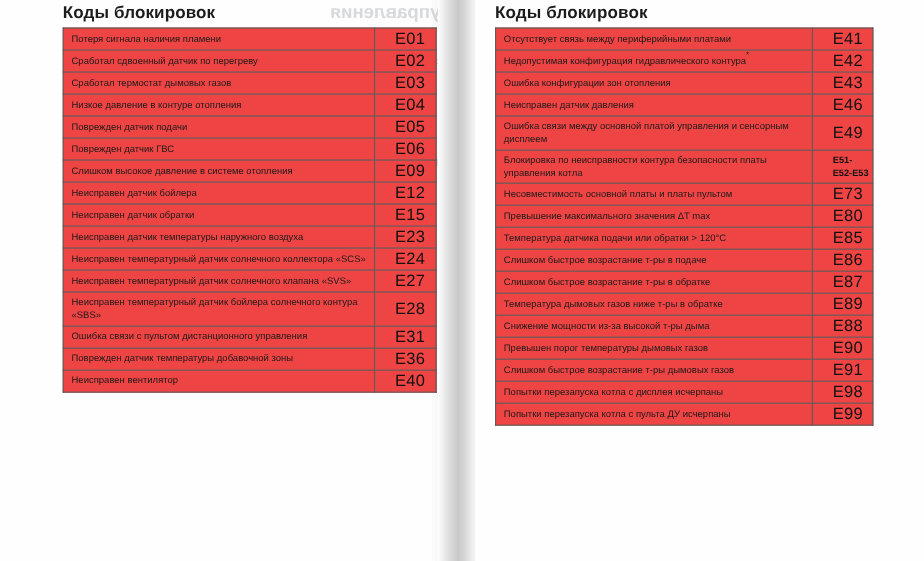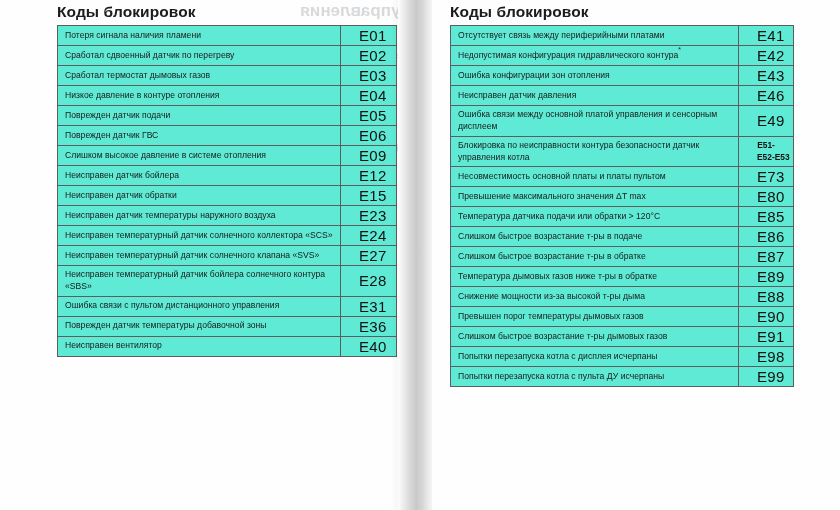--- a/index.html
+++ b/index.html
@@ -62,21 +62,21 @@
     white-space:nowrap;
   }
   .heading-left{ left:57px; top:3px; }
   .heading-right{ left:450px; top:3px; }
 
   
   .codes-table{
     position:absolute;
     border-collapse:collapse;
     table-layout:fixed;
-    background:#5eead4;
+    background:#ef4444;
   }
   .codes-table td{
     border:1px solid #5d5d5d;
     padding:0;
     vertical-align:middle;
   }
   .codes-table .desc{
     font-size:8.6px;
     color:#1a1a1a;
     line-height:1.38;
@@ -228,21 +228,21 @@
         </tr>
         <tr>
           <td class="desc">Неисправен датчик давления</td>
           <td class="code">E46</td>
         </tr>
         <tr>
           <td class="desc">Ошибка связи между основной платой управления и сенсорным дисплеем</td>
           <td class="code">E49</td>
         </tr>
         <tr>
-          <td class="desc">Блокировка по неисправности контура безопасности датчик управления котла</td>
+          <td class="desc">Блокировка по неисправности контура безопасности платы управления котла</td>
           <td class="code multi">E51-<br>E52-E53</td>
         </tr>
         <tr>
           <td class="desc">Несовместимость основной платы и платы пультом</td>
           <td class="code">E73</td>
         </tr>
         <tr>
           <td class="desc">Превышение максимального значения ΔT max</td>
           <td class="code">E80</td>
         </tr>

